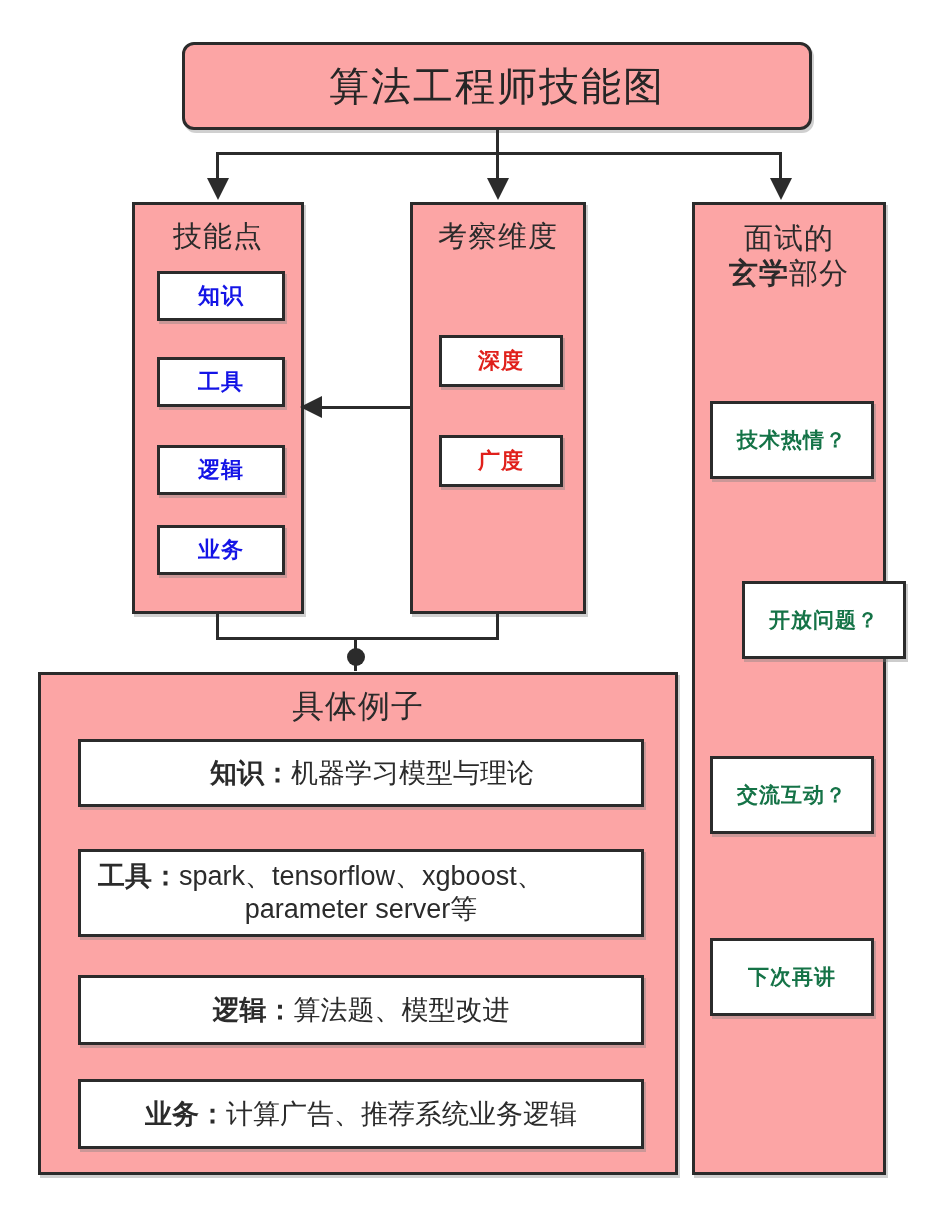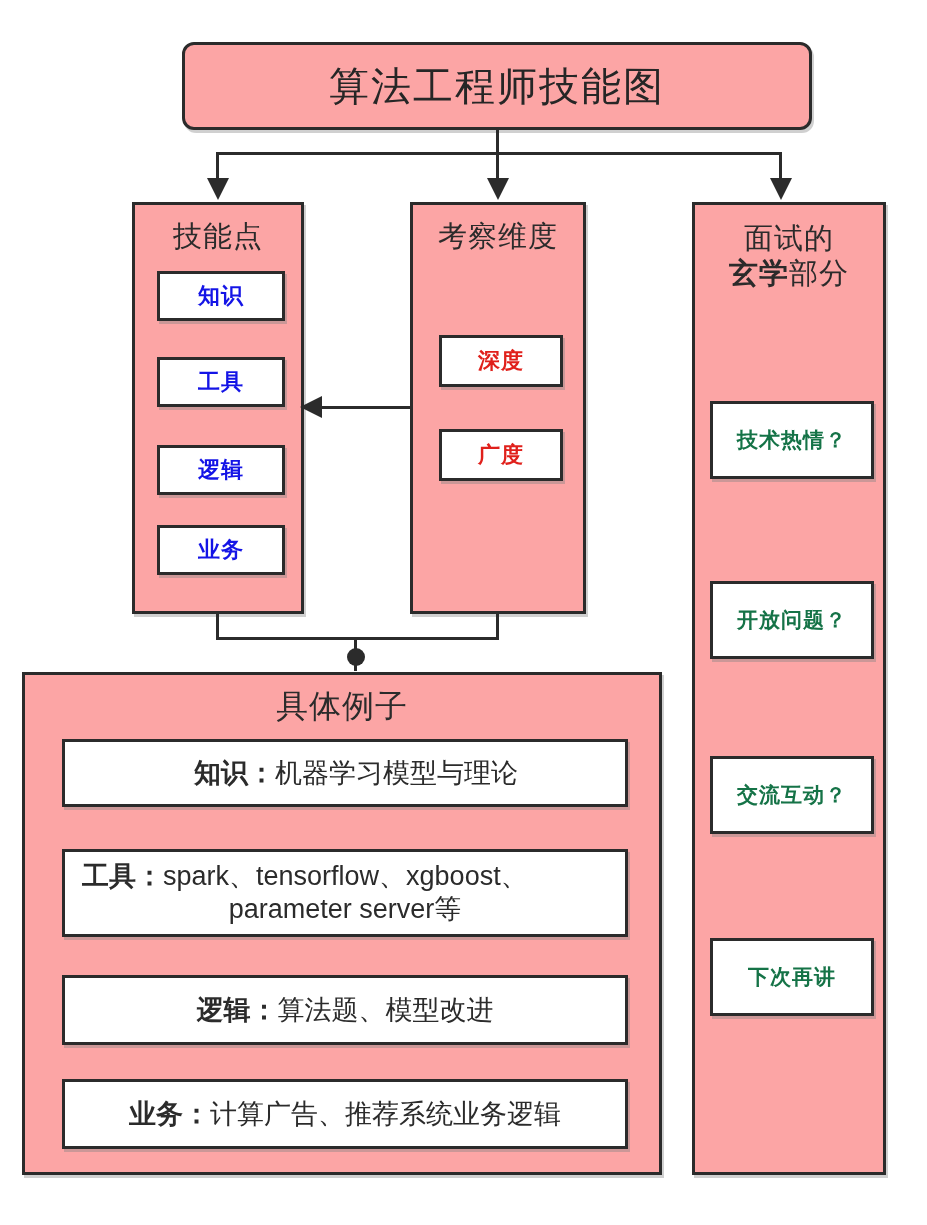--- a/index.html
+++ b/index.html
@@ -69,21 +69,21 @@
     color: #2b2b2b;
     line-height: 1.22;
     letter-spacing: 1px;
   }
   .col-head b { font-weight: bold; }
 
   
   #skill-box      { left: 132px; top: 202px; width: 172px;  height: 412px; }
   #dimension-box  { left: 410px; top: 202px; width: 176px;  height: 412px; }
   #mystic-box     { left: 692px; top: 202px; width: 194px;  height: 973px; }
-  #examples-box   { left: 22px;  top: 672px; width: 640px;  height: 503px; }
+  #examples-box   { left: 38px;  top: 672px; width: 640px;  height: 503px; }
 
   
   .skill-chip {
     left: 22px;
     width: 128px;
     height: 50px;
     font-size: 22px;
     font-weight: bold;
     color: #1414e6;
     letter-spacing: 1px;
@@ -190,38 +190,38 @@
       <span>业务</span>
     </div>
   </div>
 
   <div class="box" id="dimension-box">
     <div class="col-head" style="top:14px;">考察维度</div>
 
     <div class="chip dim-chip" style="top:130px;">
       <span>深度</span>
     </div>
-    <div class="chip dim-chip" style="top:224px;">
+    <div class="chip dim-chip" style="top:230px;">
       <span>广度</span>
     </div>
   </div>
 
   <div class="ln ln-h" style="left:322px; top:406px; width:90px;"></div>
   <div class="arrow-left" style="left:300px; top:396px;"></div>
 
   <div class="box" id="mystic-box">
     <div class="col-head" style="top:16px;">
       <div>面试的</div>
       <div><b>玄学</b><span>部分</span></div>
     </div>
 
     <div class="chip mystic-chip" style="top:196px;">
       <span>技术热情？</span>
     </div>
-    <div class="chip mystic-chip" style="top:376px;">
+    <div class="chip mystic-chip" style="top:376px;margin-left:32px;">
       <span>开放问题？</span>
     </div>
     <div class="chip mystic-chip" style="top:551px;">
       <span>交流互动？</span>
     </div>
     <div class="chip mystic-chip" style="top:733px;">
       <span>下次再讲</span>
     </div>
   </div>
 

